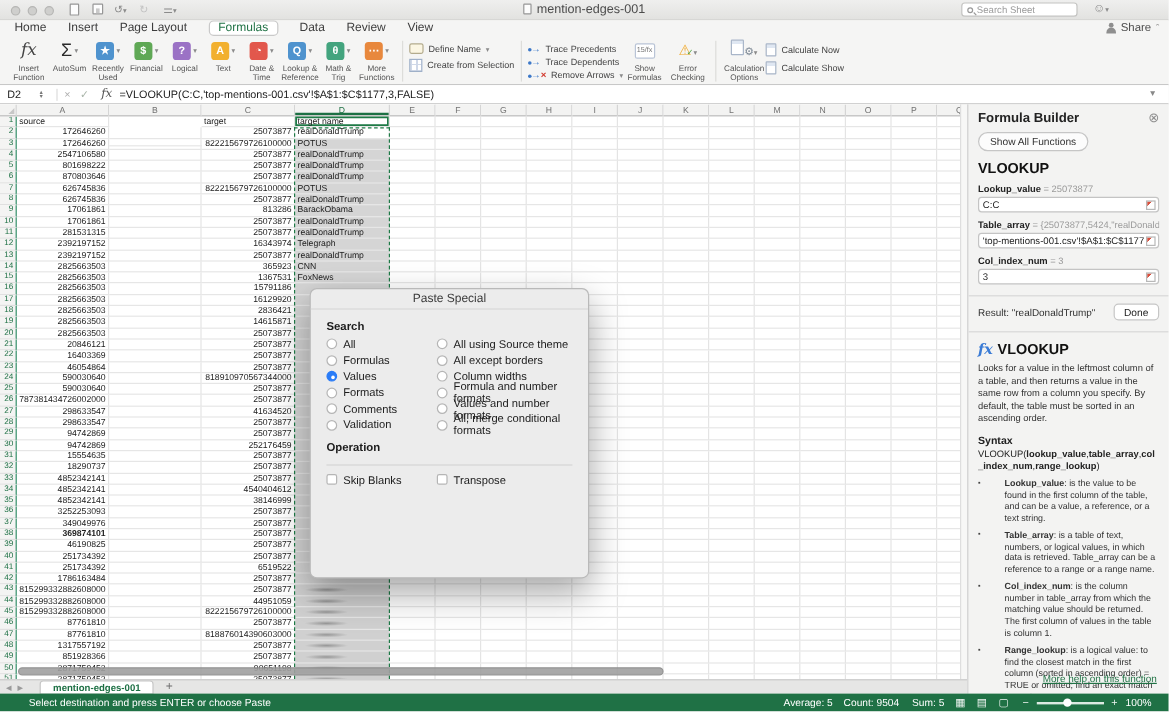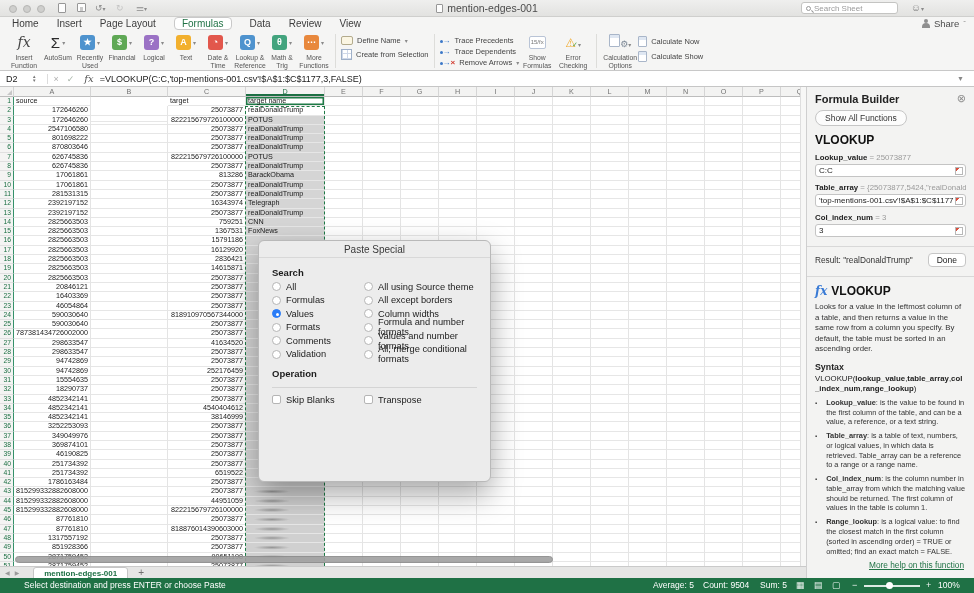--- a/index.html
+++ b/index.html
@@ -135,21 +135,21 @@
   .pdiv{border-top:1px solid #d8d8d8;margin:9px 0 0;}
   .presult{margin:6px 8px 0;display:flex;justify-content:space-between;align-items:center;
            font-size:8.3px;color:#333;}
   .donebtn{background:#fff;border:1px solid #c6c6c6;border-radius:4px;font-size:8.5px;
            padding:1px 8px;color:#222;font-family:"Liberation Sans",sans-serif;}
   .pfx{margin:7px 8px 0;font-size:12px;font-weight:bold;color:#111;}
   .pfx .fxi{font-family:"DejaVu Serif",serif;font-style:italic;color:#3a7bd5;margin-right:4px;}
   .pdesc{margin:4px 8px 0;font-size:7.8px;color:#333;line-height:1.35;}
   .psyn-t{margin:7px 8px 0;font-size:8.8px;font-weight:bold;color:#222;}
   .psyn{margin:2px 8px 0;font-size:7.8px;color:#222;word-break:break-all;line-height:1.3;}
-  .blt{display:flex;gap:9px;margin:4px 8px 0;font-size:7.4px;line-height:1.32;color:#333;}
+  .blt{display:flex;gap:20px;margin:4px 8px 0;font-size:7.4px;line-height:1.32;color:#333;}
   .blt .mark{font-size:6px;line-height:10px;color:#444;}
   #morehelp{position:absolute;right:10px;bottom:8px;font-size:8.3px;color:#217346;text-decoration:underline;}
   
   #dialog{position:absolute;left:258px;top:240px;width:233px;height:242px;background:#ececec;
           border:1px solid #b9b9b9;border-radius:6px;box-shadow:0 12px 30px rgba(0,0,0,.35);z-index:60;}
   .dlg-title{height:17px;line-height:17px;text-align:center;font-size:10px;color:#3a3a3a;
              border-bottom:1px solid #d8d8d8;}
   .dlg-body{padding:6px 13px 8px;}
   .dlg-sec{font-size:9.5px;font-weight:bold;color:#1c1c1c;margin:3px 0 2px;}
   .dlg-cols{display:flex;}
@@ -627,21 +627,21 @@
           <div class="gc" style="width: 38px;"></div>
           <div class="gc" style="width: 38px;"></div>
           <div class="gc" style="width: 38px;"></div>
           <div class="gc" style="width: 38px;"></div>
           <div class="gc" style="width: 38px;"></div>
         </div>
         <div class="grow">
           <div class="gc rowhdr" style="width: 14px;">14</div>
           <div class="gc num" style="width: 77px;">2825663503</div>
           <div class="gc" style="width: 77px;"></div>
-          <div class="gc num" style="width: 78px;">759251</div>
+          <div class="gc num" style="width: 78px;">365923</div>
           <div class="gc dsel" style="width: 79px;">CNN</div>
           <div class="gc" style="width: 38px;"></div>
           <div class="gc" style="width: 38px;"></div>
           <div class="gc" style="width: 38px;"></div>
           <div class="gc" style="width: 38px;"></div>
           <div class="gc" style="width: 38px;"></div>
           <div class="gc" style="width: 38px;"></div>
           <div class="gc" style="width: 38px;"></div>
           <div class="gc" style="width: 38px;"></div>
           <div class="gc" style="width: 38px;"></div>
@@ -1105,21 +1105,21 @@
           <div class="gc" style="width: 38px;"></div>
           <div class="gc" style="width: 38px;"></div>
           <div class="gc" style="width: 38px;"></div>
           <div class="gc" style="width: 38px;"></div>
           <div class="gc" style="width: 38px;"></div>
           <div class="gc" style="width: 38px;"></div>
           <div class="gc" style="width: 38px;"></div>
         </div>
         <div class="grow">
           <div class="gc rowhdr" style="width: 14px;">38</div>
-          <div class="gc num" style="width: 77px;">369874101</div>
+          <div class="gc num" style="width: 77px; font-weight: bold;">369874101</div>
           <div class="gc" style="width: 77px;"></div>
           <div class="gc num" style="width: 78px;">25073877</div>
           <div class="gc dsel" style="width: 79px;"></div>
           <div class="gc" style="width: 38px;"></div>
           <div class="gc" style="width: 38px;"></div>
           <div class="gc" style="width: 38px;"></div>
           <div class="gc" style="width: 38px;"></div>
           <div class="gc" style="width: 38px;"></div>
           <div class="gc" style="width: 38px;"></div>
           <div class="gc" style="width: 38px;"></div>

